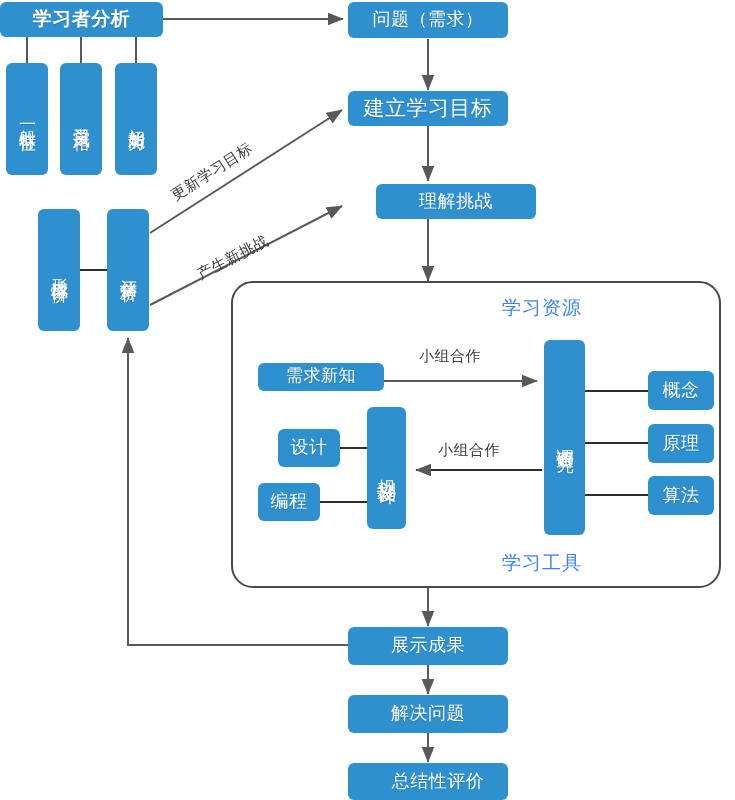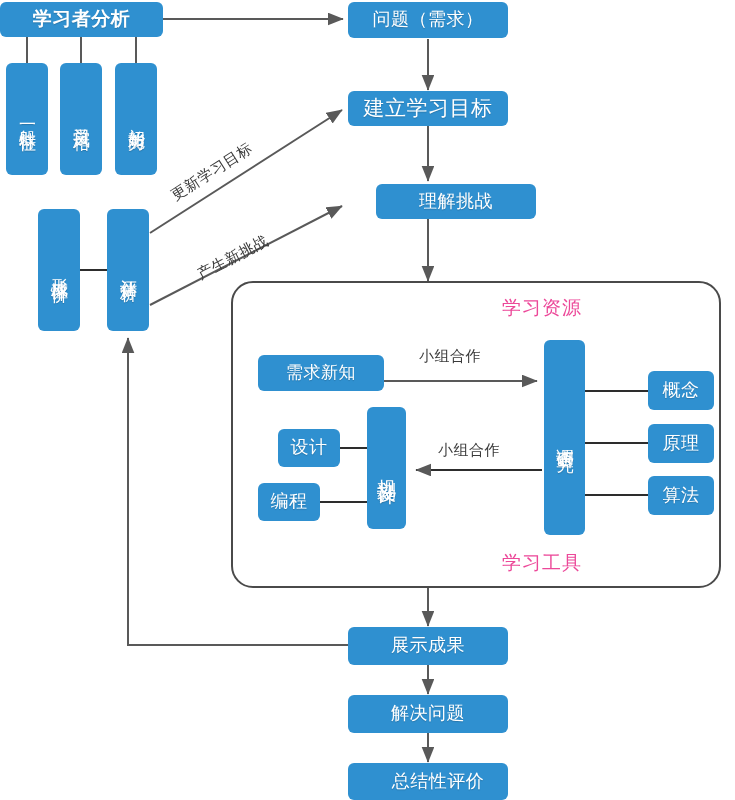--- a/index.html
+++ b/index.html
@@ -49,21 +49,21 @@
   }
   .panel {
     position: absolute;
     border: 2px solid #4a4a4a;
     border-radius: 22px;
     background: transparent;
     box-sizing: border-box;
   }
   .plabel {
     position: absolute;
-    color: #ec4899;
+    color: #3b82f6;
     font-size: 19px;
     letter-spacing: 1px;
     white-space: nowrap;
     font-family: "Liberation Sans", "DejaVu Sans", sans-serif;
   }
   .elabel {
     position: absolute;
     color: #3a3a3a;
     font-size: 15px;
     white-space: nowrap;
@@ -142,21 +142,21 @@
   <div class="node" style="left:348px; top:91px; width:160px; height:35px; font-size:21px;">建立学习目标</div>
 
   <div class="node" style="left:348px; top:184px; width:160px; height:35px; font-size:18px;margin-left:28px;">理解挑战</div>
 
   <div class="panel" style="left:231px; top:281px; width:490px; height:307px;"></div>
 
   <div class="plabel" style="left:502px; top:295px;">学习资源</div>
 
   <div class="plabel" style="left:502px; top:550px;">学习工具</div>
 
-  <div class="node" style="left:258px; top:355px; width:126px; height:36px; font-size:17px;">需求新知</div>
+  <div class="node" style="left:258px; top:363px; width:126px; height:28px; font-size:17px;font-family:Liberation Mono, monospace;">需求新知</div>
 
   <div class="node" style="left:258px; top:429px; width:62px; height:38px; font-size:18px;margin-left:20px;">设计</div>
 
   <div class="node" style="left:258px; top:483px; width:62px; height:38px; font-size:18px;">编程</div>
 
   <div class="node vert" style="left:367px; top:407px; width:39px; height:122px; font-size:19px;">规划设计</div>
 
   <div class="node vert" style="left:544px; top:340px; width:41px; height:195px; font-size:18px;">调查研究</div>
 
   <div class="node" style="left:648px; top:371px; width:66px; height:39px; font-size:18px;">概念</div>

